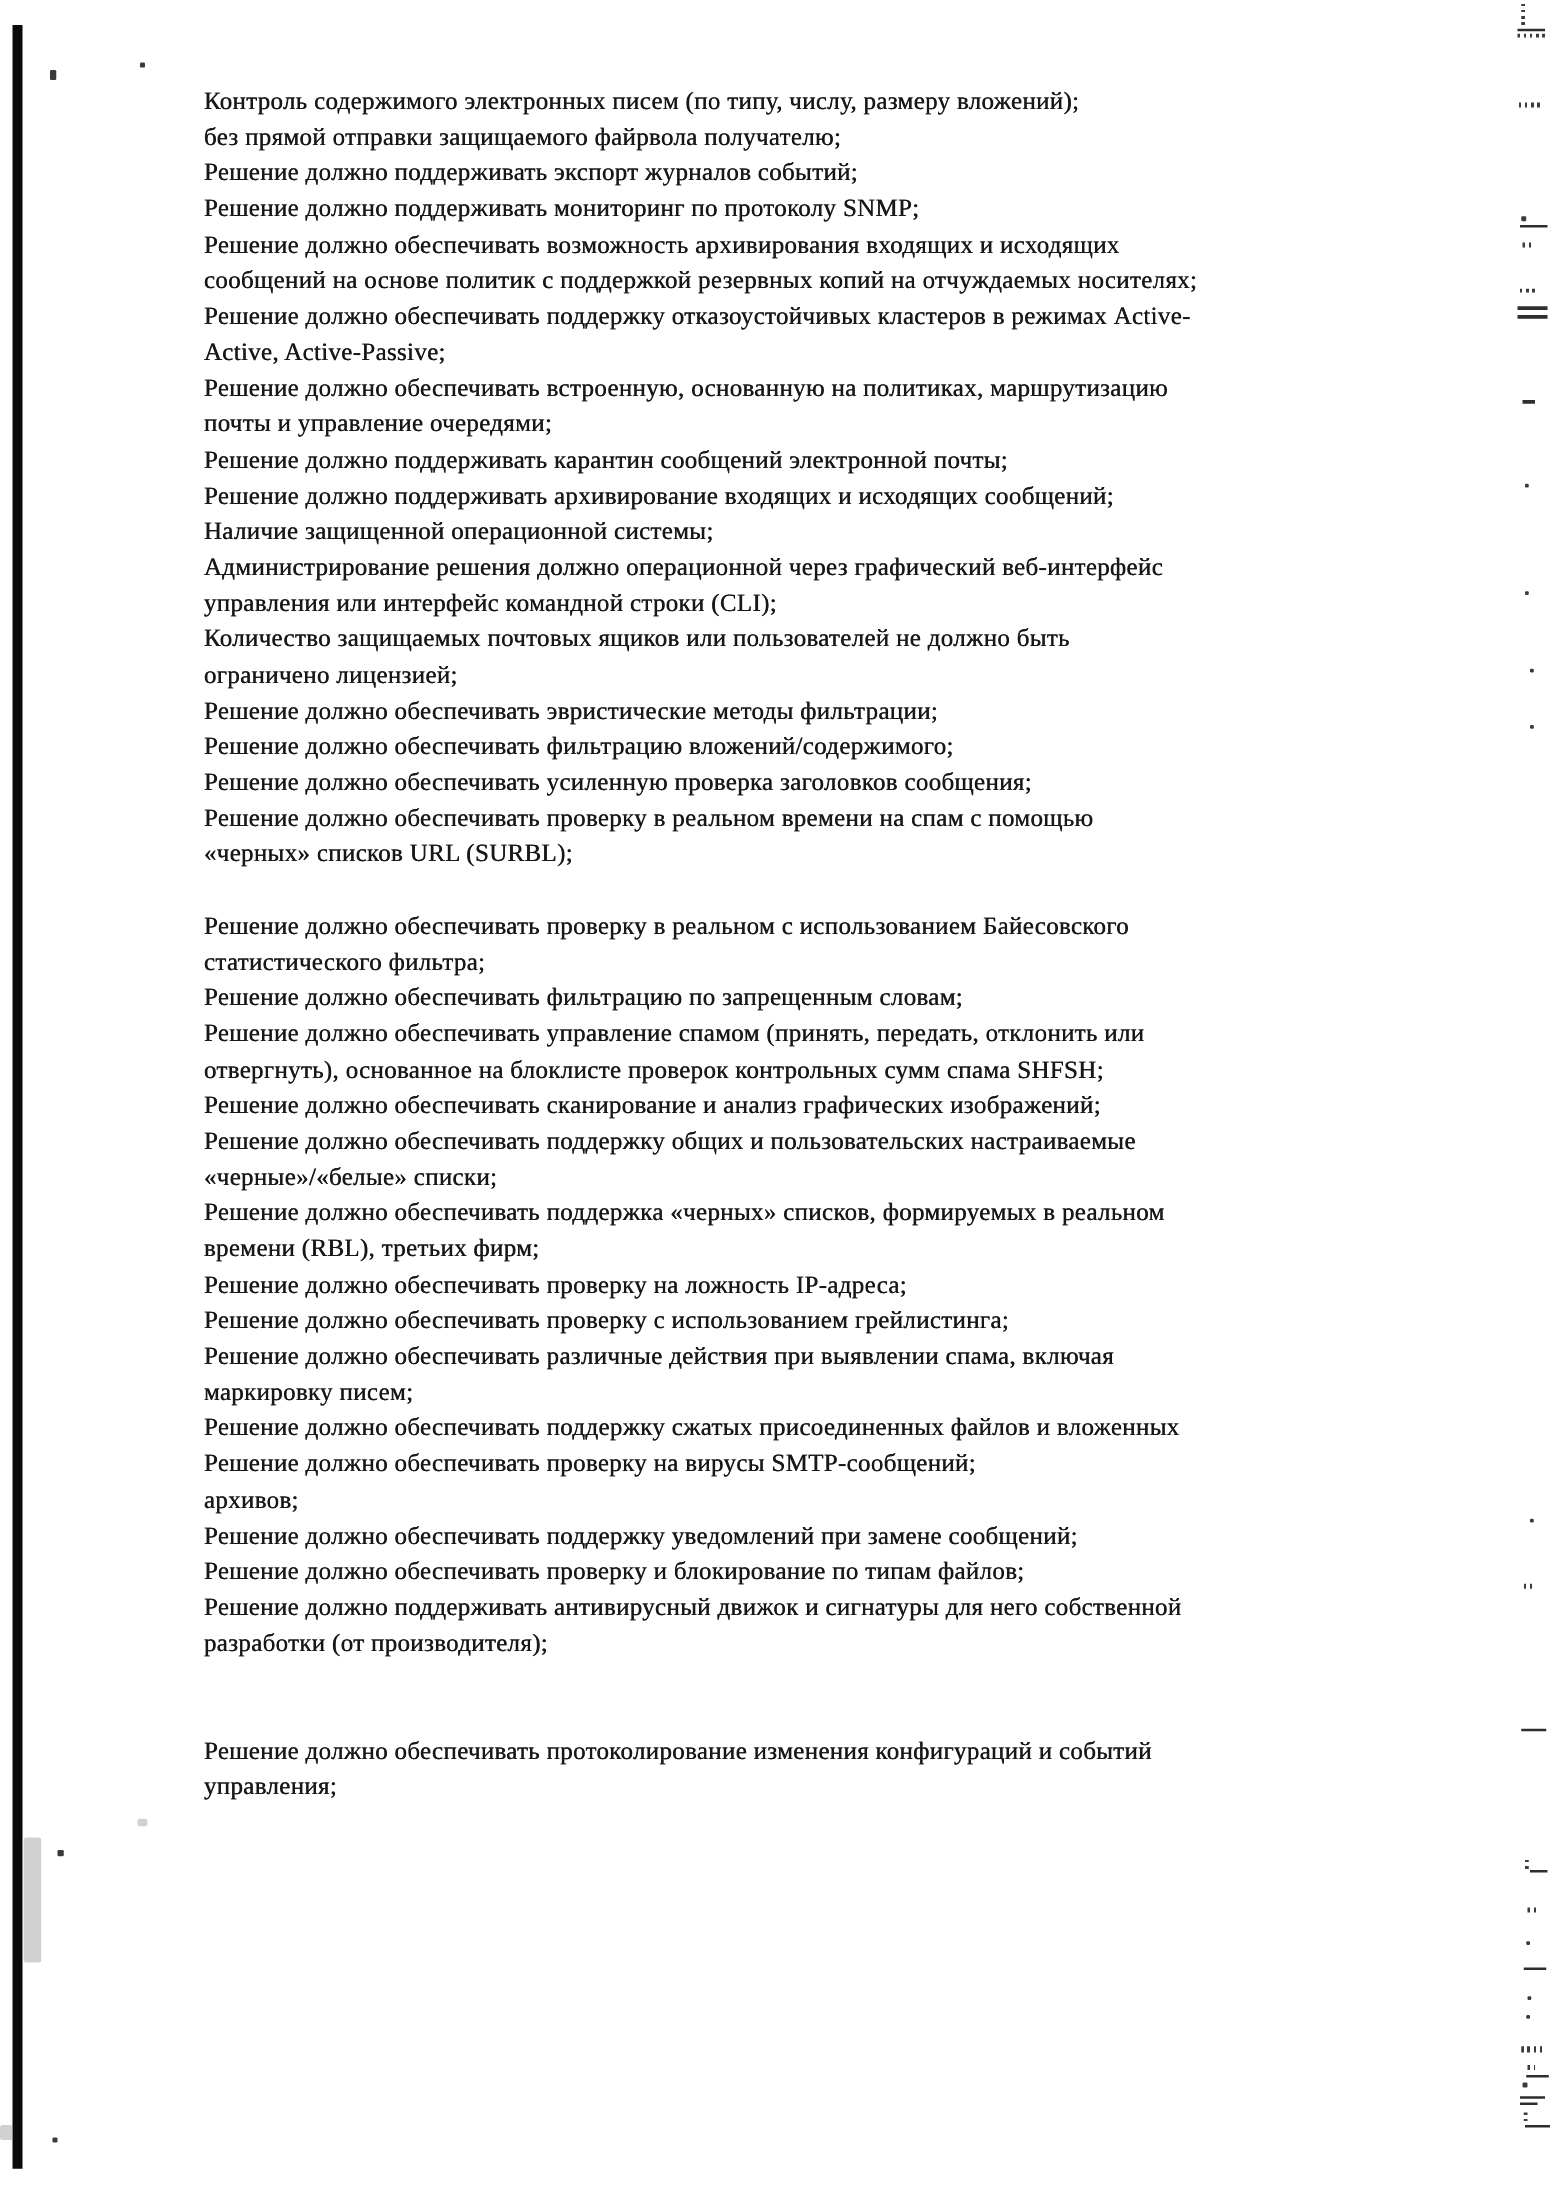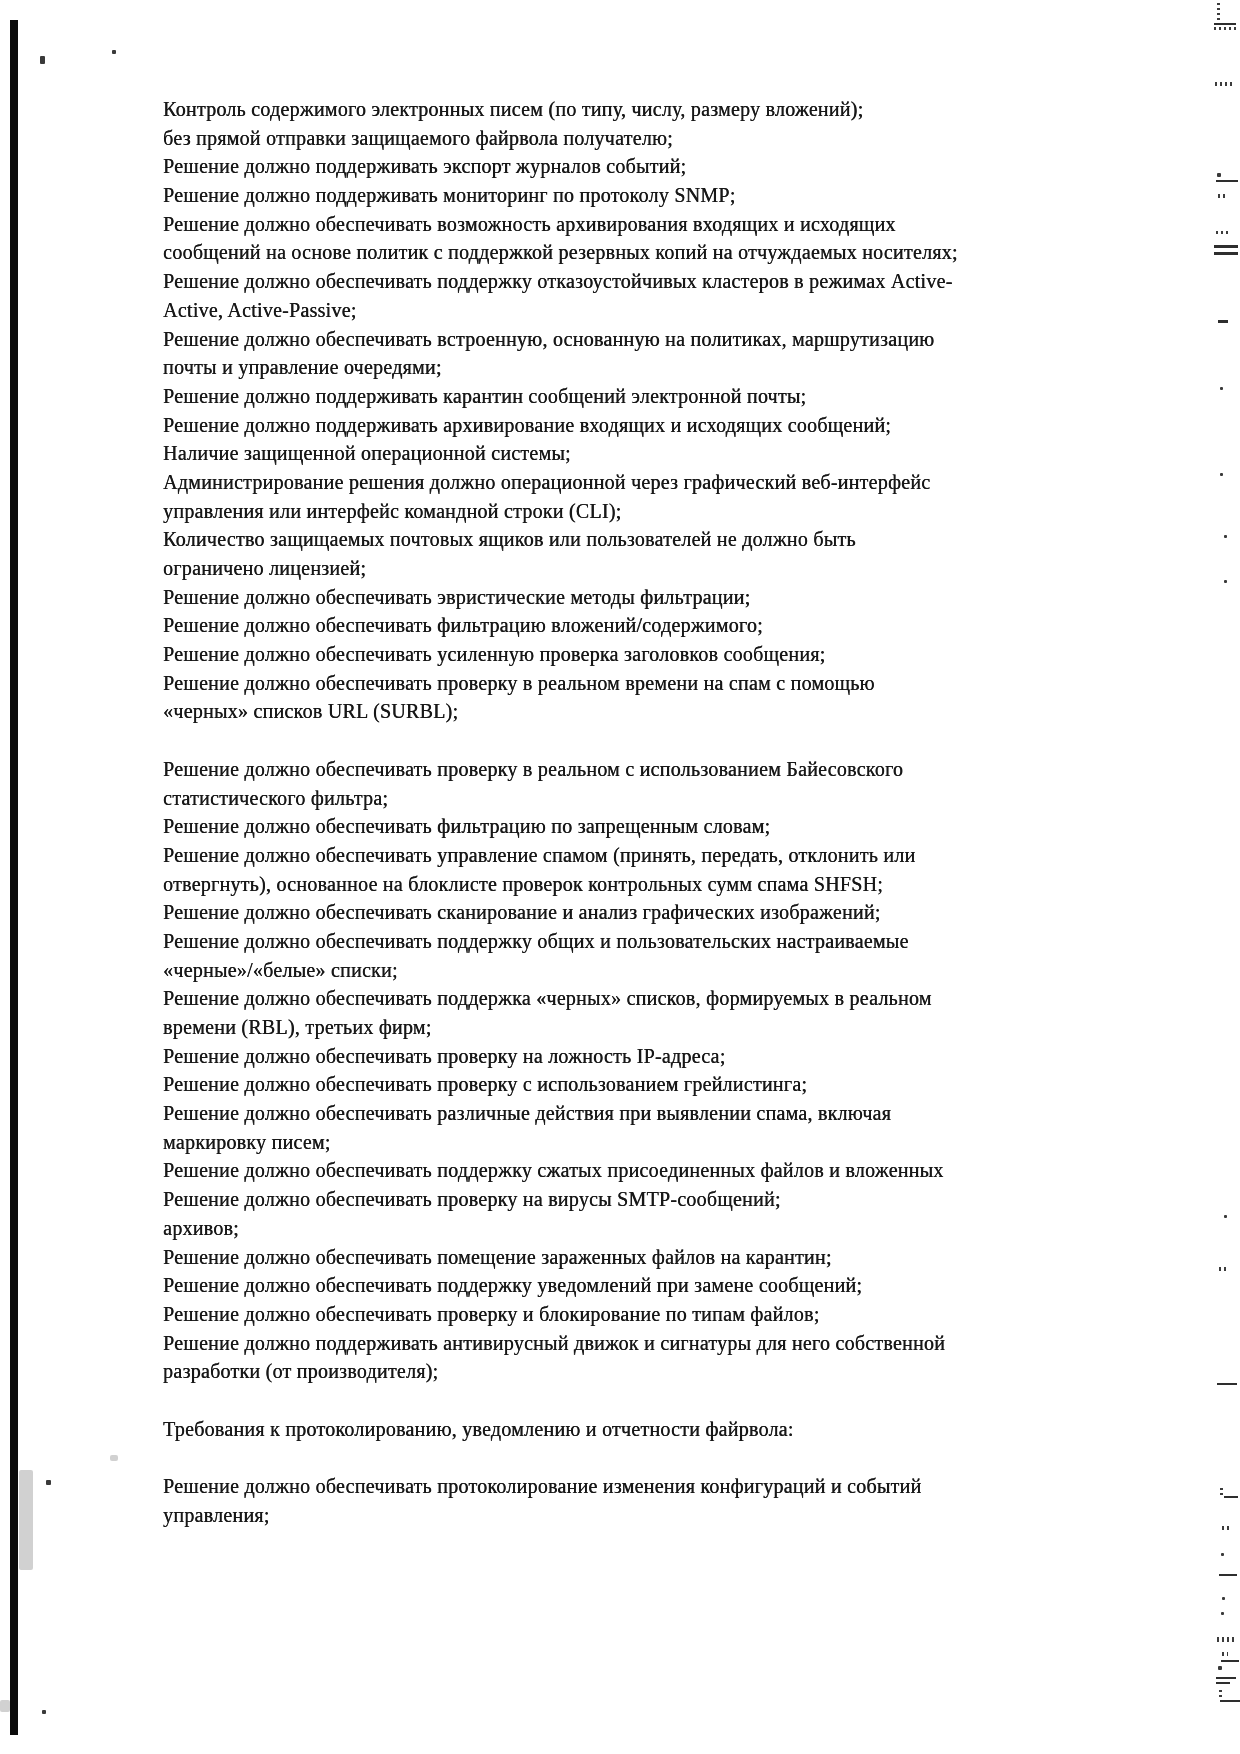--- a/index.html
+++ b/index.html
@@ -30,21 +30,21 @@
   .artifact.line   { background:#2e2e2e; }
   .artifact.dot    { background:#3a3a3a; border-radius:1px; }
   .artifact.dots-h { background:repeating-linear-gradient(90deg,#3c3c3c 0 2px,transparent 2px 5px); }
   .artifact.dots-v { background:repeating-linear-gradient(180deg,#3c3c3c 0 2px,transparent 2px 5px); }
   .artifact.smudge { background:#9a9a9a; opacity:0.45; border-radius:2px; }
 </style>
 </head>
 <body>
 
 <div class="page">
-  <div class="textflow" style="color: rgb(24, 24, 24); margin-top: 28px;">
+  <div class="textflow" style="color: rgb(24, 24, 24);">
       <div class="line">Контроль содержимого электронных писем (по типу, числу, размеру вложений);</div>
       <div class="line">без прямой отправки защищаемого файрвола получателю;</div>
       <div class="line">Решение должно поддерживать экспорт журналов событий;</div>
       <div class="line">Решение должно поддерживать мониторинг по протоколу SNMP;</div>
       <div class="line">Решение должно обеспечивать возможность архивирования входящих и исходящих</div>
       <div class="line">сообщений на основе политик с поддержкой резервных копий на отчуждаемых носителях;</div>
       <div class="line">Решение должно обеспечивать поддержку отказоустойчивых кластеров в режимах Active-</div>
       <div class="line">Active, Active-Passive;</div>
       <div class="line">Решение должно обеспечивать встроенную, основанную на политиках, маршрутизацию</div>
       <div class="line">почты и управление очередями;</div>
@@ -71,27 +71,25 @@
       <div class="line">«черные»/«белые» списки;</div>
       <div class="line">Решение должно обеспечивать поддержка «черных» списков, формируемых в реальном</div>
       <div class="line">времени (RBL), третьих фирм;</div>
       <div class="line">Решение должно обеспечивать проверку на ложность IP-адреса;</div>
       <div class="line">Решение должно обеспечивать проверку с использованием грейлистинга;</div>
       <div class="line">Решение должно обеспечивать различные действия при выявлении спама, включая</div>
       <div class="line">маркировку писем;</div>
       <div class="line">Решение должно обеспечивать поддержку сжатых присоединенных файлов и вложенных</div>
       <div class="line">Решение должно обеспечивать проверку на вирусы SMTP-сообщений;</div>
       <div class="line">архивов;</div>
-      <div class="line">Решение должно обеспечивать помещение зараженных файлов на карантин;</div>
       <div class="line">Решение должно обеспечивать поддержку уведомлений при замене сообщений;</div>
       <div class="line">Решение должно обеспечивать проверку и блокирование по типам файлов;</div>
       <div class="line">Решение должно поддерживать антивирусный движок и сигнатуры для него собственной</div>
       <div class="line">разработки (от производителя);</div>
       <div class="line spacer"></div>
-      <div class="line">Требования к протоколированию, уведомлению и отчетности файрвола:</div>
       <div class="line spacer"></div>
       <div class="line">Решение должно обеспечивать протоколирование изменения конфигураций и событий</div>
       <div class="line">управления;</div>
     </div>
   <div>
       <span class="artifact bar" style="left: 10px; top: 20px; width: 8px; height: 1715px;"></span>
       <span class="artifact dot" style="left: 40px; top: 56px; width: 5px; height: 8px;"></span>
       <span class="artifact dot" style="left: 112px; top: 50px; width: 4px; height: 4px;"></span>
       <span class="artifact dots-v" style="left: 1217px; top: 3px; width: 3px; height: 23px;"></span>
       <span class="artifact line" style="left: 1214px; top: 23px; width: 22px; height: 2px;"></span>

